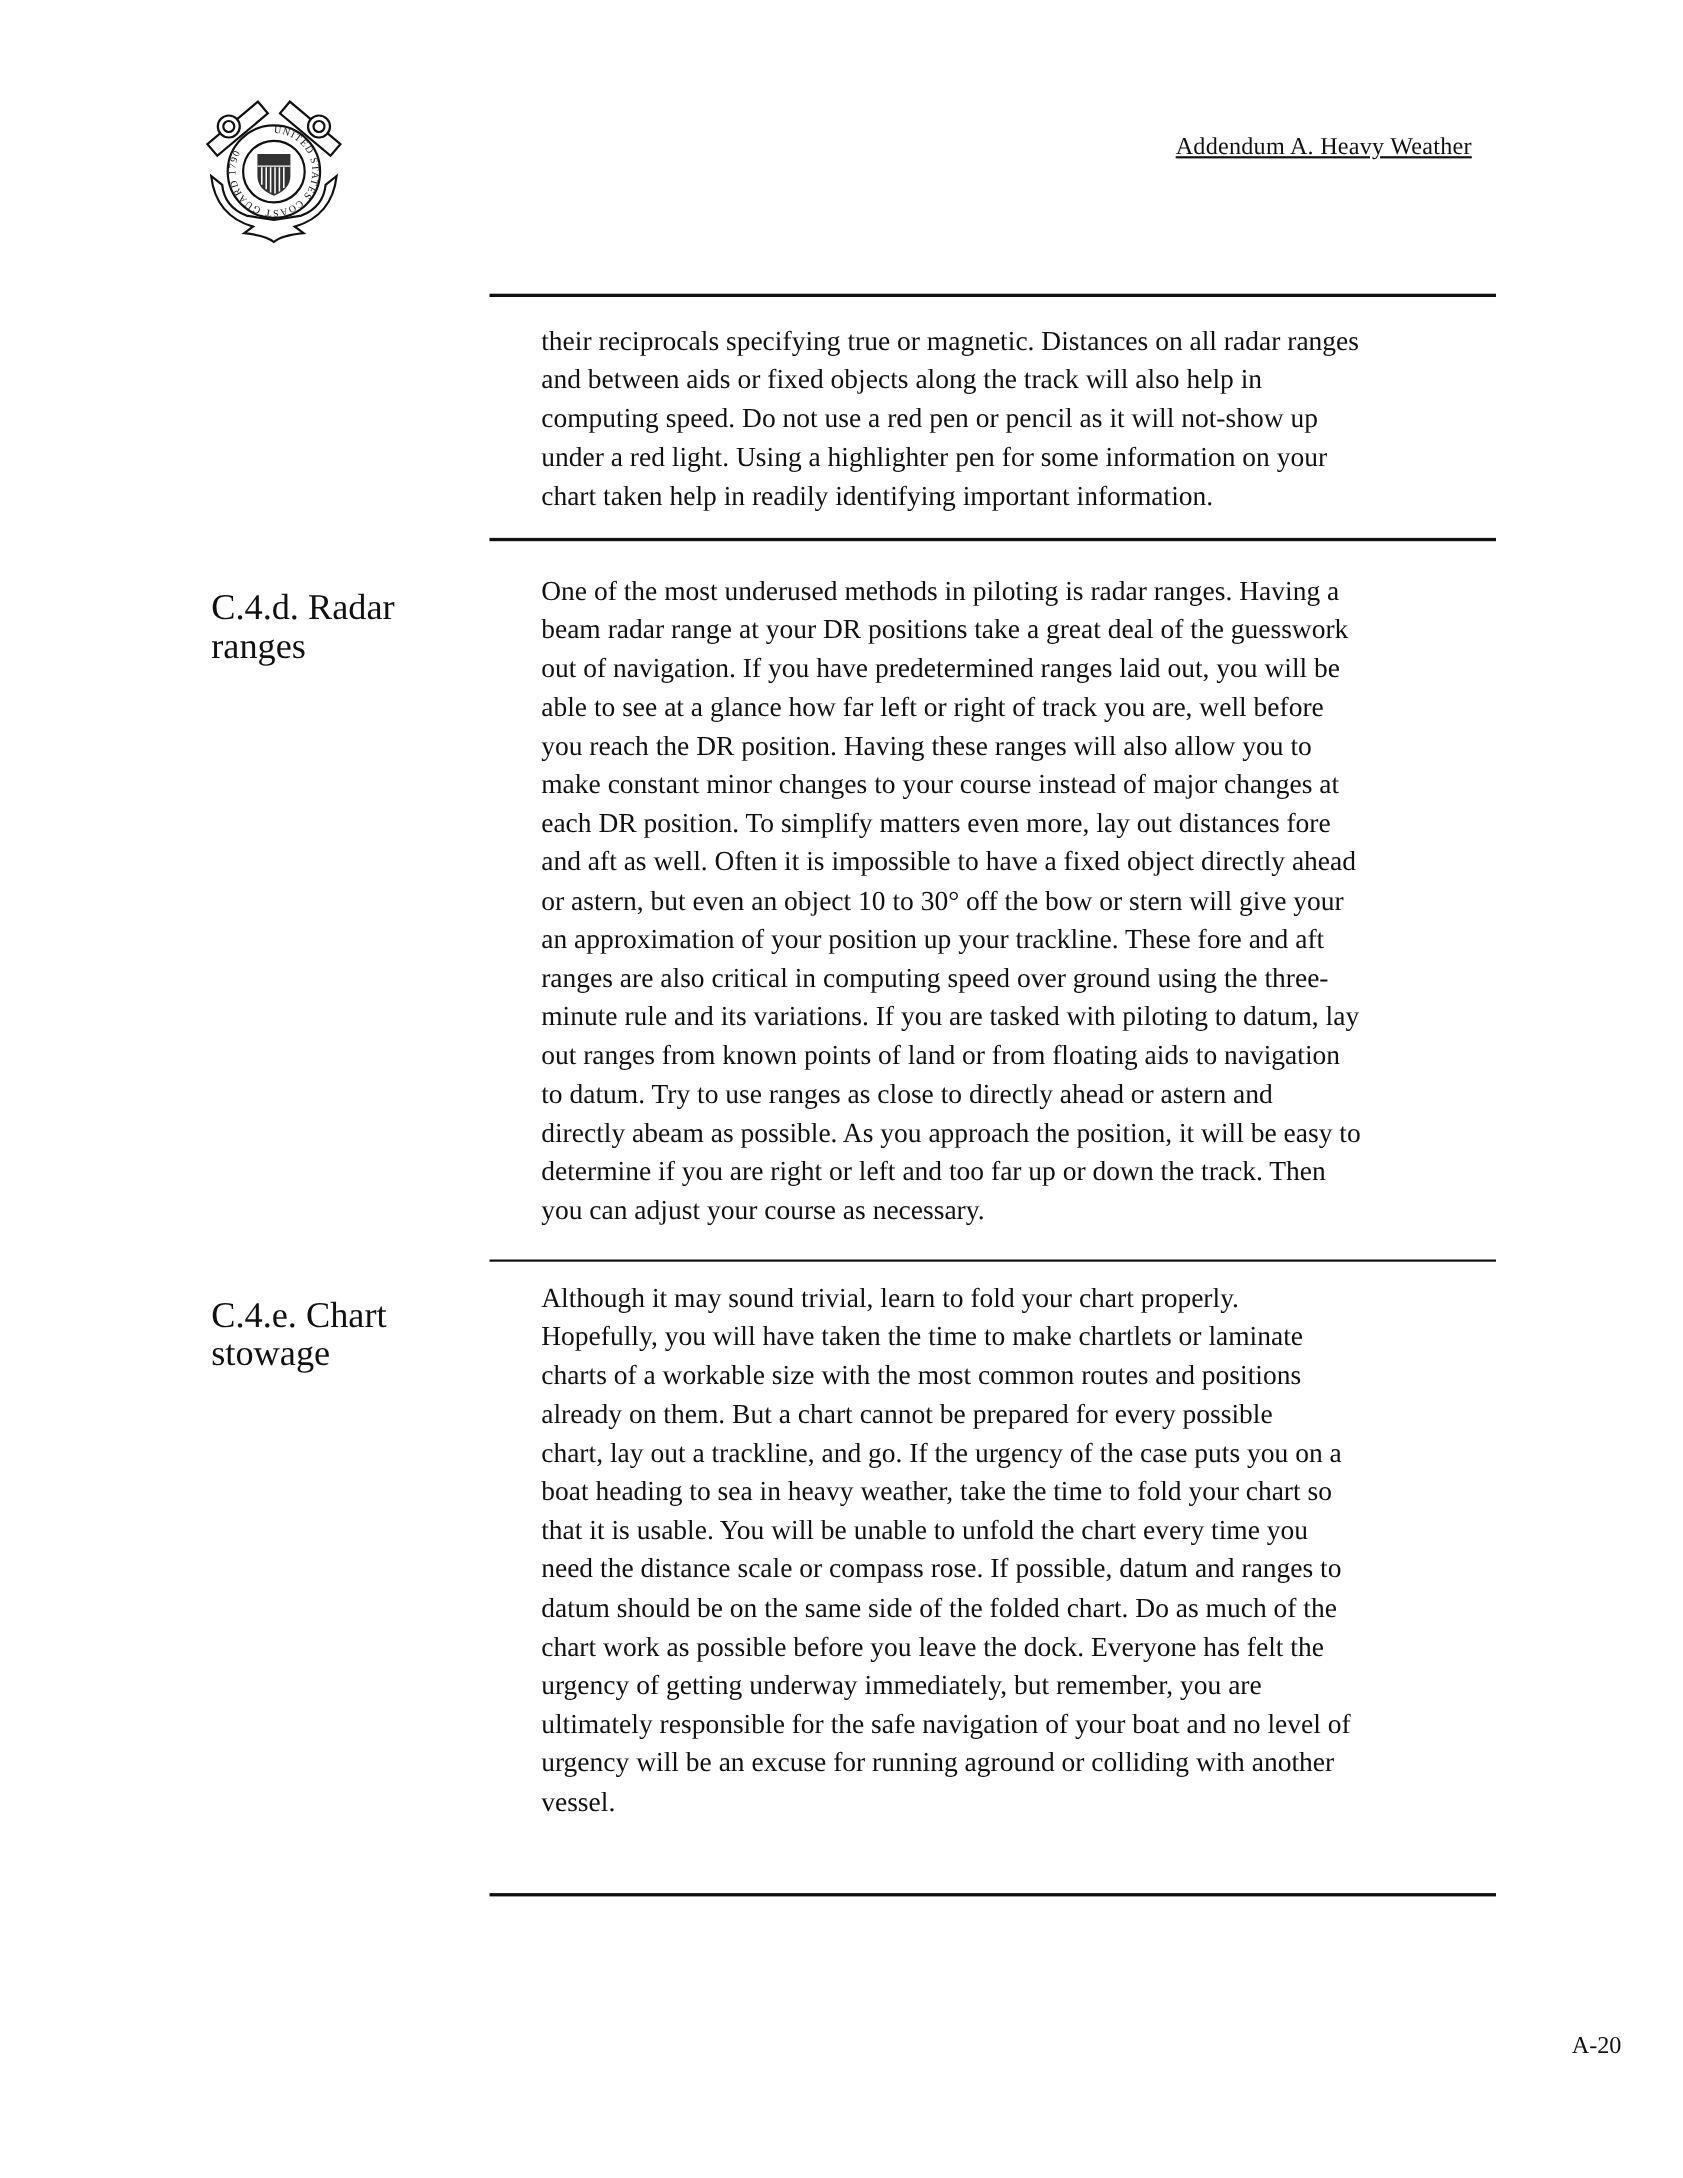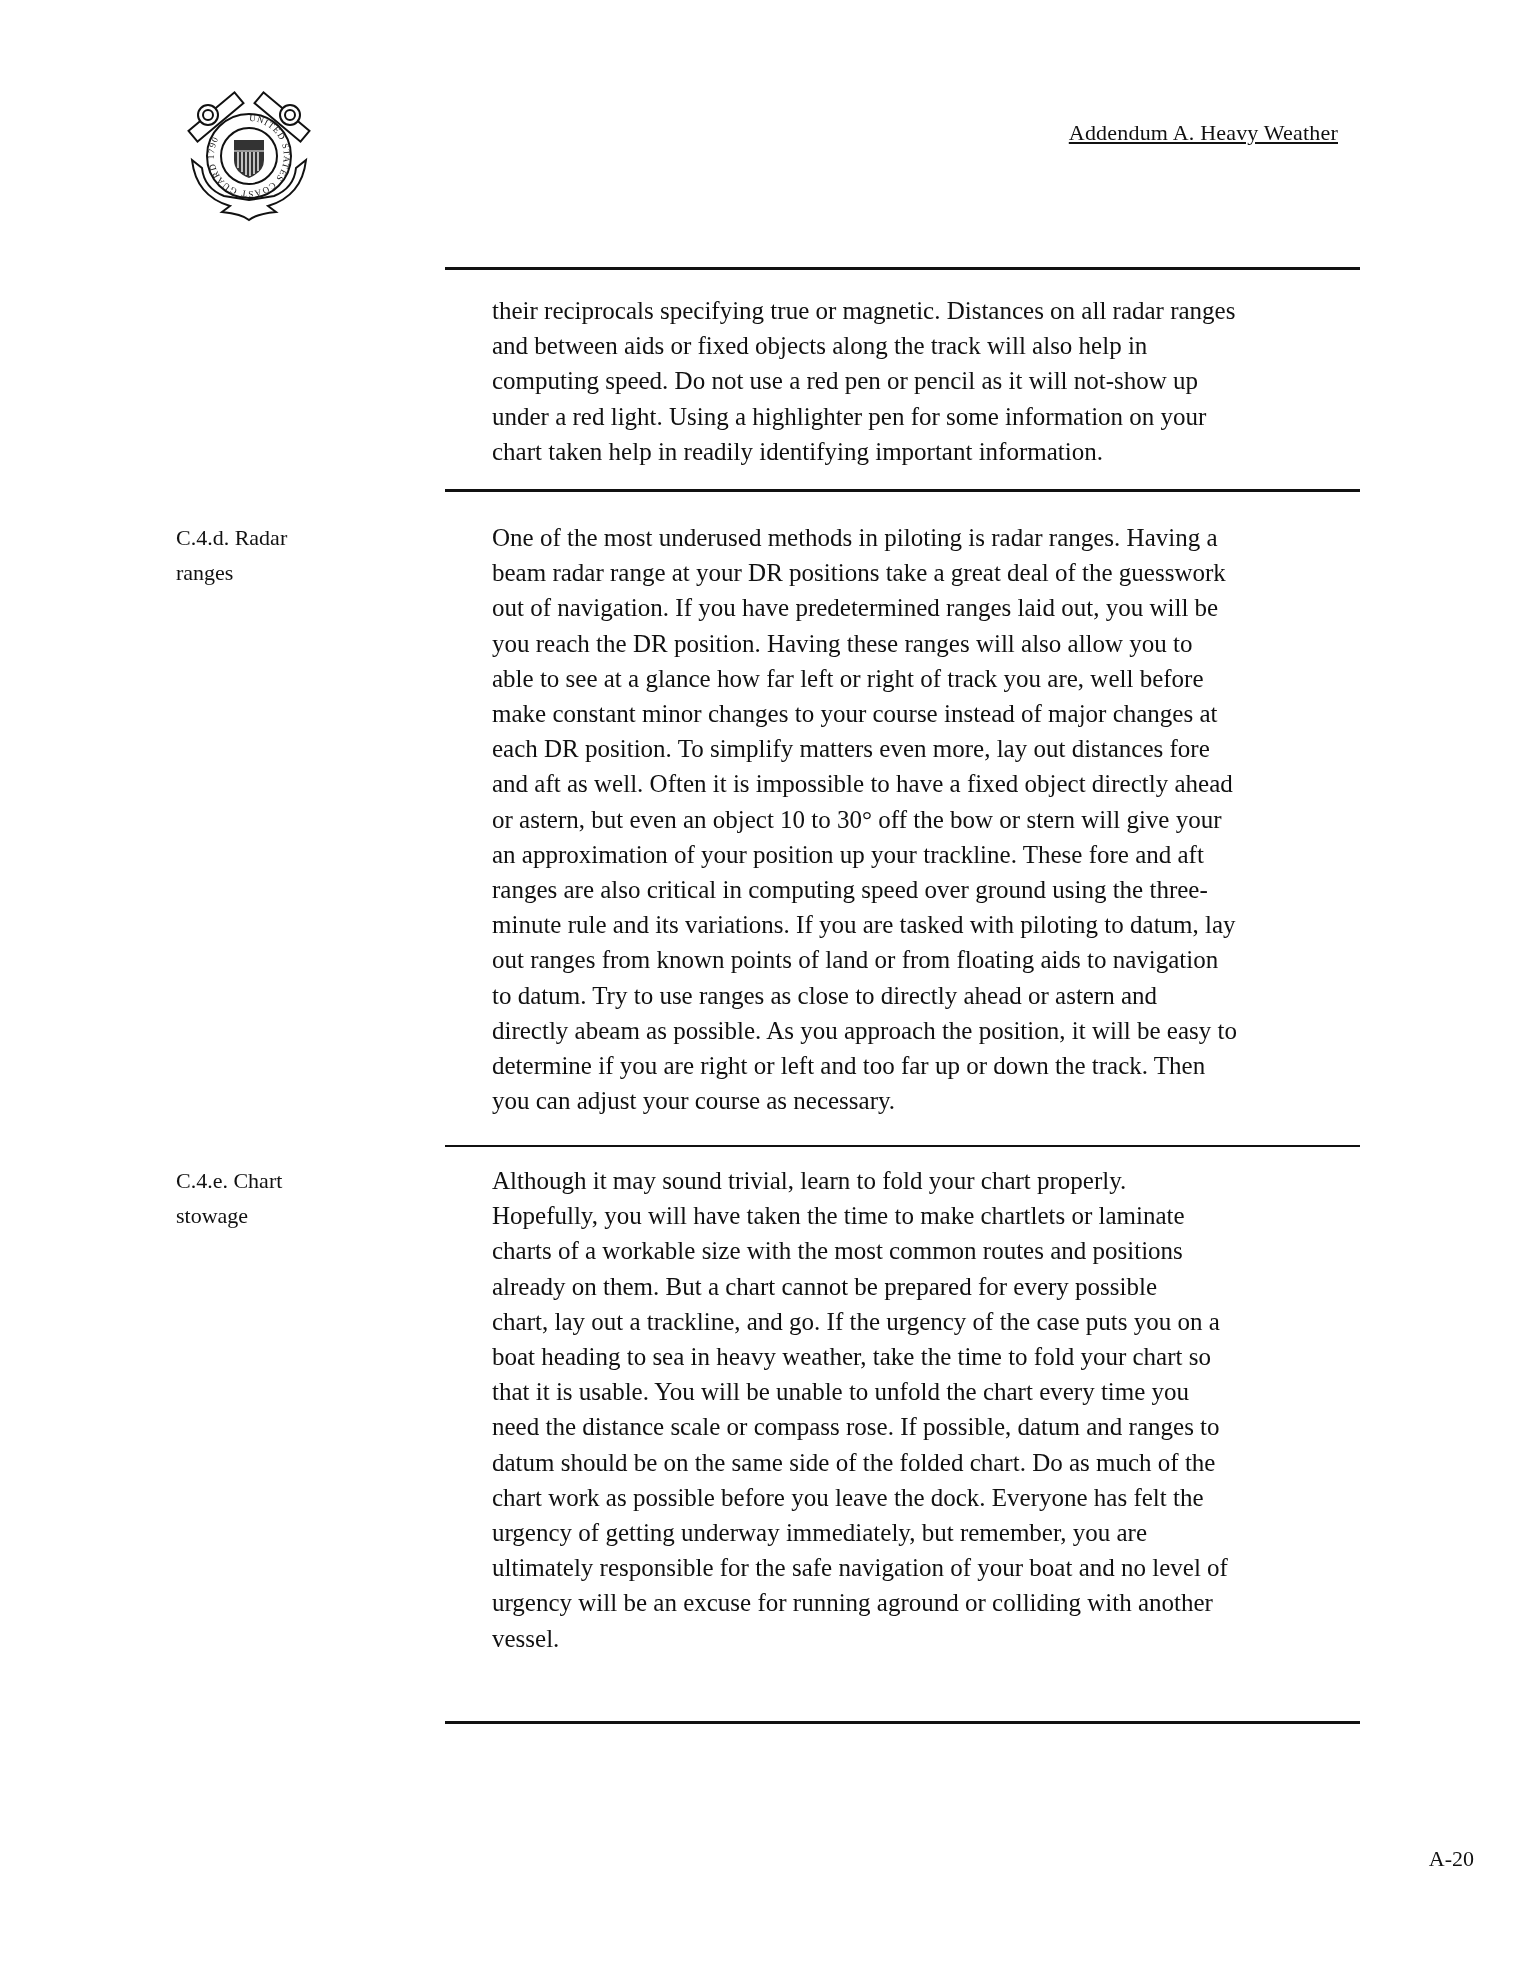--- a/index.html
+++ b/index.html
@@ -10,22 +10,22 @@
     }
     .logo { position: absolute; left: 178px; top: 88px; width: 142px; height: 134px; }
     .running-head {
       position: absolute; right: 192px; top: 120px;
       font-size: 22px; letter-spacing: 0.2px; text-decoration: underline;
     }
     .rule { position: absolute; left: 445px; width: 915px; background: #111; }
     .rule.thick { height: 3px; }
     .rule.thin { height: 2px; }
     .side-label {
-      position: absolute; left: 176px; width: 220px;
-      font-size: 22px; line-height: 35px;
+      position: absolute; left: 192px; width: 220px;
+      font-size: 33px; line-height: 35px; margin-top: 16px;
     }
     .body-text {
       position: absolute; left: 459px; width: 900px;
       font-size: 25px; line-height: 35.2px; margin-left: 33px;
     }
     .body-text p { margin: 0; }
     .line { display: block; white-space: nowrap; }
     .page-number {
       position: absolute; left: 0; width: 1474px; text-align: right;
       top: 1846px; font-size: 22px;
@@ -90,22 +90,22 @@
 
 <div class="side-label" style="top:520px;">
   <span class="line">C.4.d.  Radar</span>
   <span class="line">ranges</span>
 </div>
 <div class="body-text" style="top:520px;">
   <p>
     <span class="line">One of the most underused methods in piloting is radar ranges. Having a</span>
     <span class="line">beam radar range at your DR positions take a great deal of the guesswork</span>
     <span class="line">out of navigation. If you have predetermined ranges laid out, you will be</span>
+    <span class="line">able to see at a glance how far left or right of track you are, well before</span>
     <span class="line">you reach the DR position. Having these ranges will also allow you to</span>
-    <span class="line">able to see at a glance how far left or right of track you are, well before</span>
     <span class="line">make constant minor changes to your course instead of major changes at</span>
     <span class="line">each DR position. To simplify matters even more, lay out distances fore</span>
     <span class="line">and aft as well. Often it is impossible to have a fixed object directly ahead</span>
     <span class="line">or astern, but even an object 10 to 30° off the bow or stern will give your</span>
     <span class="line">an approximation of your position up your trackline. These fore and aft</span>
     <span class="line">ranges are also critical in computing speed over ground using the three-</span>
     <span class="line">minute rule and its variations. If you are tasked with piloting to datum, lay</span>
     <span class="line">out ranges from known points of land or from floating aids to navigation</span>
     <span class="line">to datum. Try to use ranges as close to directly ahead or astern and</span>
     <span class="line">directly abeam as possible. As you approach the position, it will be easy to</span>

